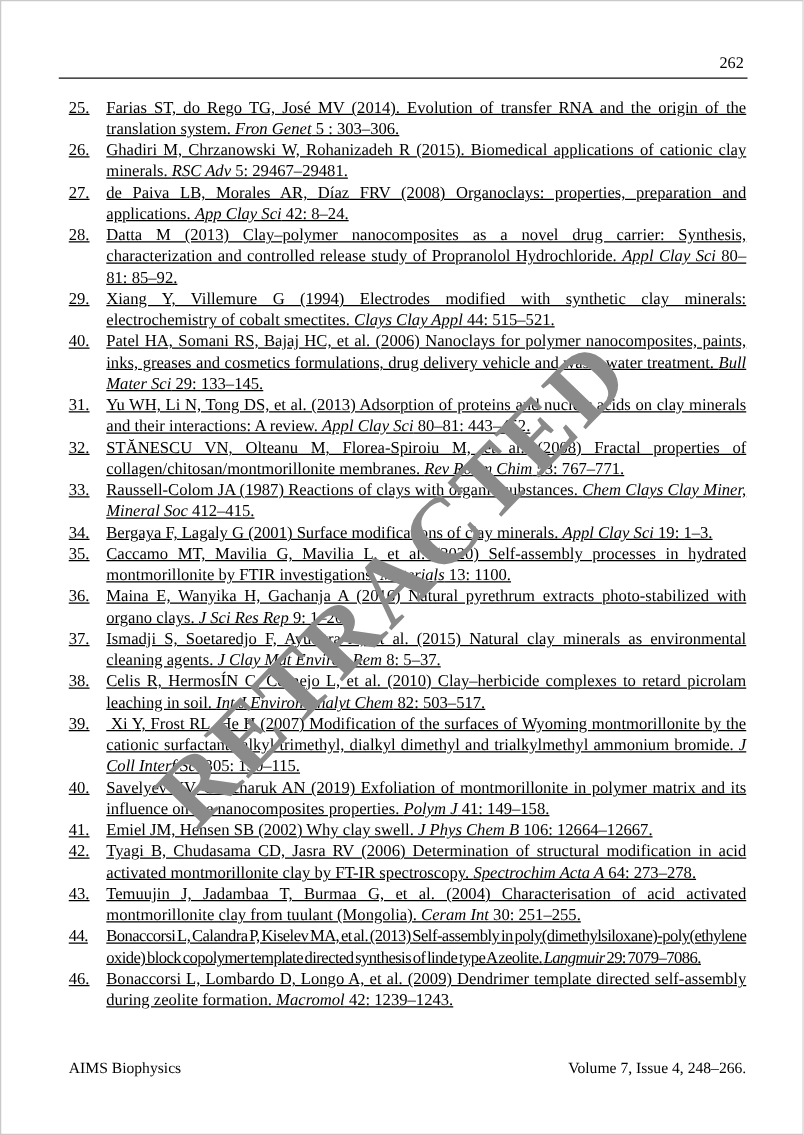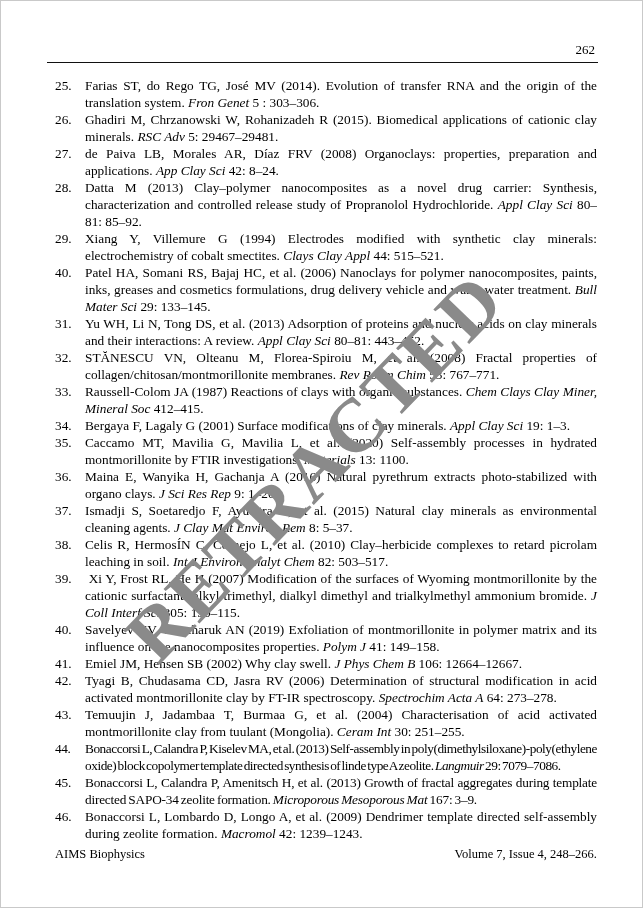--- a/index.html
+++ b/index.html
@@ -27,21 +27,21 @@
     border-top: 1.5px solid #111111;
   }
   .refs {
     position: absolute;
     top: 77px;
     left: 55px;
     width: 542px;
     font-size: 13.3px;
     line-height: 17px;
   }
-  .ref { display: flex; }
+  .ref { display: flex; text-decoration: underline; }
   .ref-num { flex: 0 0 30px; }
   .ref-body { flex: 1; text-align: justify; }
   .it { font-style: italic; }
   .c1 { letter-spacing: -0.2px; word-spacing: -1px; }
   .c2 { letter-spacing: -0.45px; word-spacing: -1.6px; }
   .watermark {
     position: absolute;
     left: 315px;
     top: 467px;
     transform: translate(-50%, -50%) rotate(-46deg);
@@ -145,24 +145,20 @@
         <span class="ref-body"><span>Tyagi B, Chudasama CD, Jasra RV (2006) Determination of structural modification in acid activated montmorillonite clay by FT-IR spectroscopy. </span><span class="it">Spectrochim Acta A</span><span> 64: 273–278.</span></span>
       </div>
       <div class="ref">
         <span class="ref-num">43.</span>
         <span class="ref-body"><span>Temuujin J, Jadambaa T, Burmaa G, et al. (2004) Characterisation of acid activated montmorillonite clay from tuulant (Mongolia). </span><span class="it">Ceram Int</span><span> 30: 251–255.</span></span>
       </div>
       <div class="ref c2">
         <span class="ref-num">44.</span>
         <span class="ref-body"><span>Bonaccorsi L, Calandra P, Kiselev MA, et al. (2013) Self-assembly in poly(dimethylsiloxane)-poly(ethylene oxide) block copolymer template directed synthesis of linde type A zeolite. </span><span class="it">Langmuir</span><span> 29: 7079–7086.</span></span>
       </div>
-      <div class="ref c1">
-        <span class="ref-num">45.</span>
-        <span class="ref-body"><span>Bonaccorsi L, Calandra P, Amenitsch H, et al. (2013) Growth of fractal aggregates during template directed SAPO-34 zeolite formation. </span><span class="it">Microporous Mesoporous Mat</span><span> 167: 3–9.</span></span>
-      </div>
       <div class="ref">
         <span class="ref-num">46.</span>
         <span class="ref-body"><span>Bonaccorsi L, Lombardo D, Longo A, et al. (2009) Dendrimer template directed self-assembly during zeolite formation. </span><span class="it">Macromol</span><span> 42: 1239–1243.</span></span>
       </div>
     </div>
 
   <div class="watermark" style="color: rgb(138, 138, 138);">RETRACTED</div>
 
   <div class="footer">
     <span class="footer-left">AIMS Biophysics</span>

